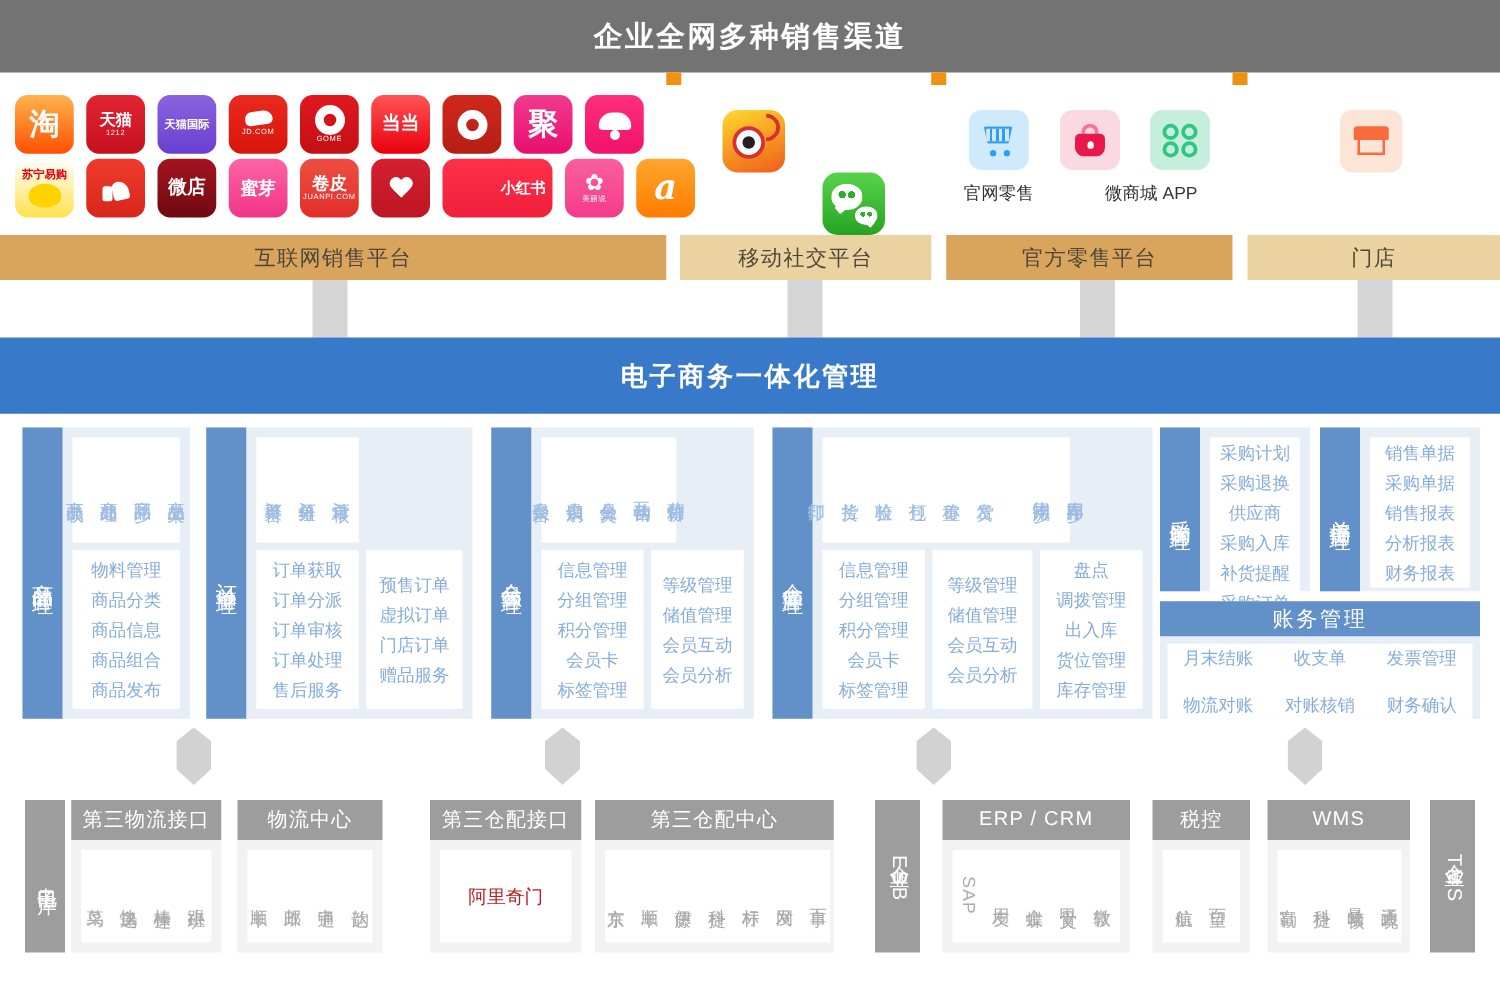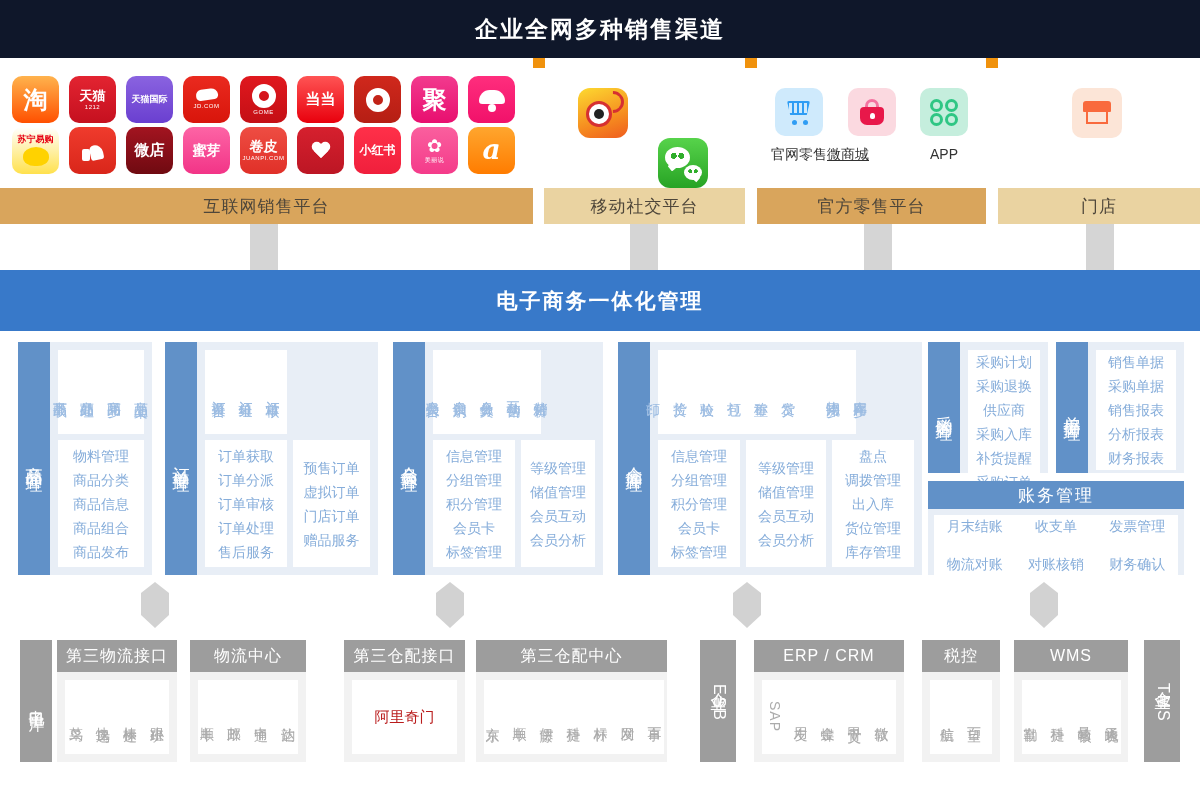--- a/index.html
+++ b/index.html
@@ -1,21 +1,21 @@
 <!DOCTYPE html>
 <html><head>
 <meta charset="utf-8">
 <style>
   html,body{margin:0;padding:0;background:#fff;}
   .stage{position:relative;width:1200px;height:787px;background:#fff;overflow:hidden;
          font-family:"Liberation Sans","DejaVu Sans",sans-serif;}
   .abs{position:absolute;}
 
   
-  .banner{left:0;top:0;width:1200px;height:58px;background:#0f172a;display:flex;
+  .banner{left:0;top:0;width:1200px;height:58px;background:#737373;display:flex;
           align-items:center;justify-content:center;color:#fff;font-size:23px;font-weight:bold;letter-spacing:2px;}
   .notch{top:58px;width:12px;height:10px;background:#F0920D;}
 
   
   .approw{display:flex;gap:10px;}
   .tile{width:47px;height:47px;border-radius:10px;display:flex;flex-direction:column;align-items:center;
         justify-content:center;color:#fff;font-weight:bold;text-align:center;line-height:1.08;flex:none;}
   .tile .t{white-space:pre-line;}
   .tile .t.serif{font-family:"DejaVu Serif","Liberation Serif",serif;font-style:italic;font-weight:bold;}
   .tile .s{font-size:6px;font-weight:normal;margin-top:1px;letter-spacing:.5px;}
@@ -168,21 +168,21 @@
       <div class="tile" style="background: linear-gradient(rgb(253, 100, 165), rgb(242, 52, 135));">
         <div class="t" style="font-size: 14px;">蜜芽</div>
       </div>
       <div class="tile" style="background: linear-gradient(rgb(238, 77, 67), rgb(224, 48, 40));">
         <div class="t" style="font-size: 14px; text-align: center;">卷皮</div>
         <div class="s">JUANPI.COM</div>
       </div>
       <div class="tile" style="background: linear-gradient(rgb(214, 32, 46), rgb(188, 22, 36));">
         <div class="g g-heart"></div>
       </div>
-      <div class="tile" style="background: linear-gradient(rgb(255, 48, 73), rgb(240, 31, 60));">
+      <div class="tile" style="background: linear-gradient(rgb(255, 48, 73), rgb(240, 31, 60)); padding-left: 41px;">
         <div class="t" style="font-size: 12px;">小红书</div>
       </div>
       <div class="tile" style="background: linear-gradient(rgb(250, 95, 158), rgb(244, 59, 138));">
         <div class="t" style="font-size: 18px;">✿</div>
         <div class="s">美丽说</div>
       </div>
       <div class="tile" style="background: linear-gradient(rgb(255, 166, 46), rgb(255, 124, 0));">
         <div class="t serif" style="font-size: 28px;">a</div>
       </div>
     </div>
@@ -205,21 +205,21 @@
   </div>
   <div class="abs sq48 clover-tile" style="left:920px;top:88px;">
     <div class="clover-g">
       <i></i>
         <i></i>
         <i></i>
         <i></i>
     </div>
   </div>
   <div class="abs olabel" style="left:759px;width:80px;">官网零售</div>
-  <div class="abs olabel" style="left:808px;width:80px;text-decoration:underline;">微商城</div>
+  <div class="abs olabel" style="left:865px;width:80px;">微商城</div>
   <div class="abs olabel" style="left:904px;width:80px;">APP</div>
 
   <div class="abs sq48 store-tile" style="left:1072px;top:88px;width:50px;height:50px;">
     <div class="store-g"></div>
   </div>
 
   <div class="abs pbar dark" style="left:0;width:533px;">互联网销售平台</div>
   <div class="abs pbar light" style="left:544px;width:201px;">移动社交平台</div>
   <div class="abs pbar dark" style="left:757px;width:229px;">官方零售平台</div>
   <div class="abs pbar light" style="left:998px;width:202px;">门店</div>

